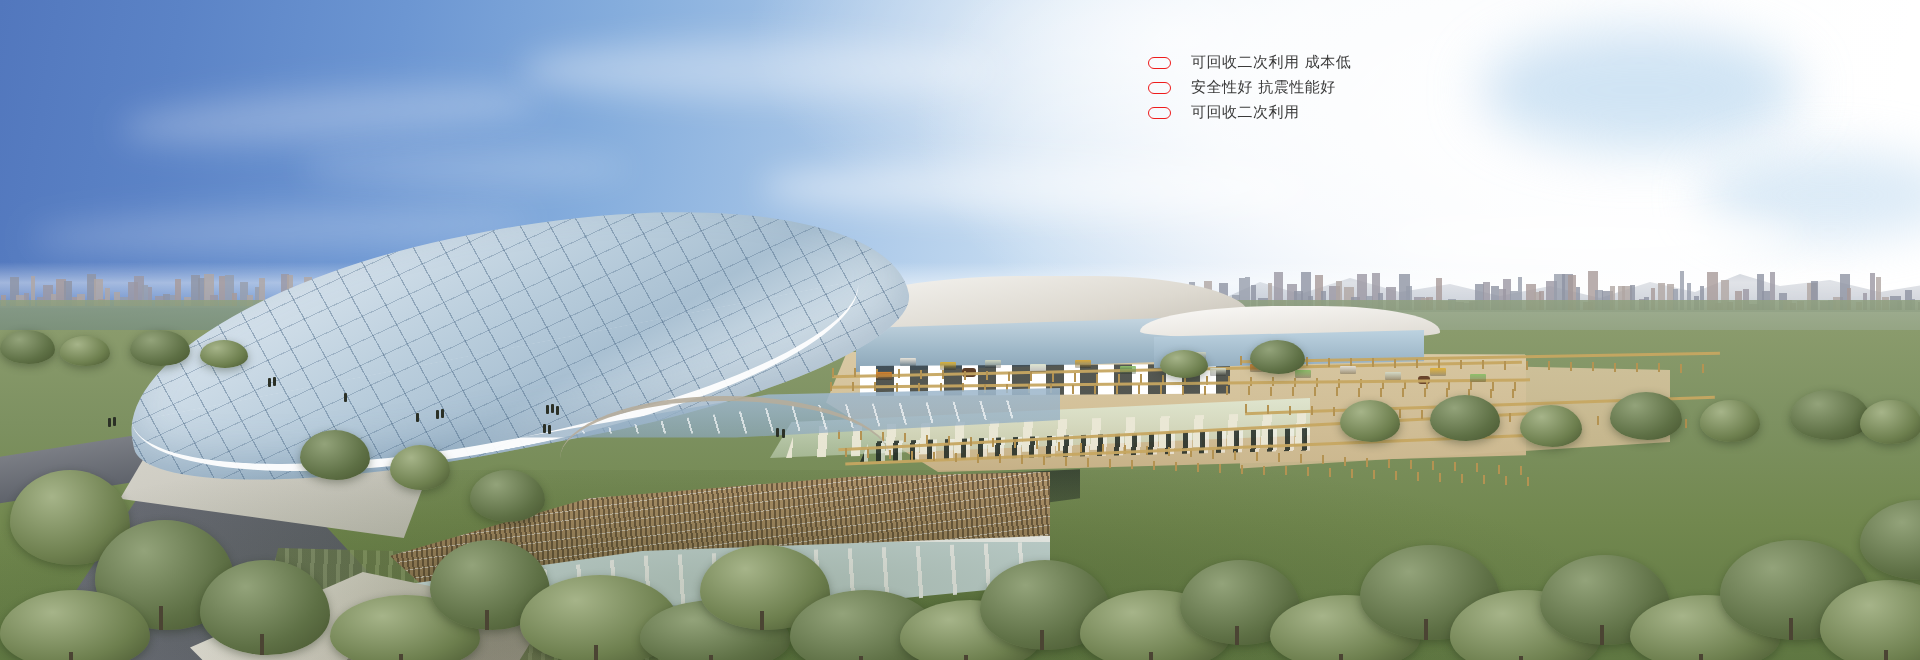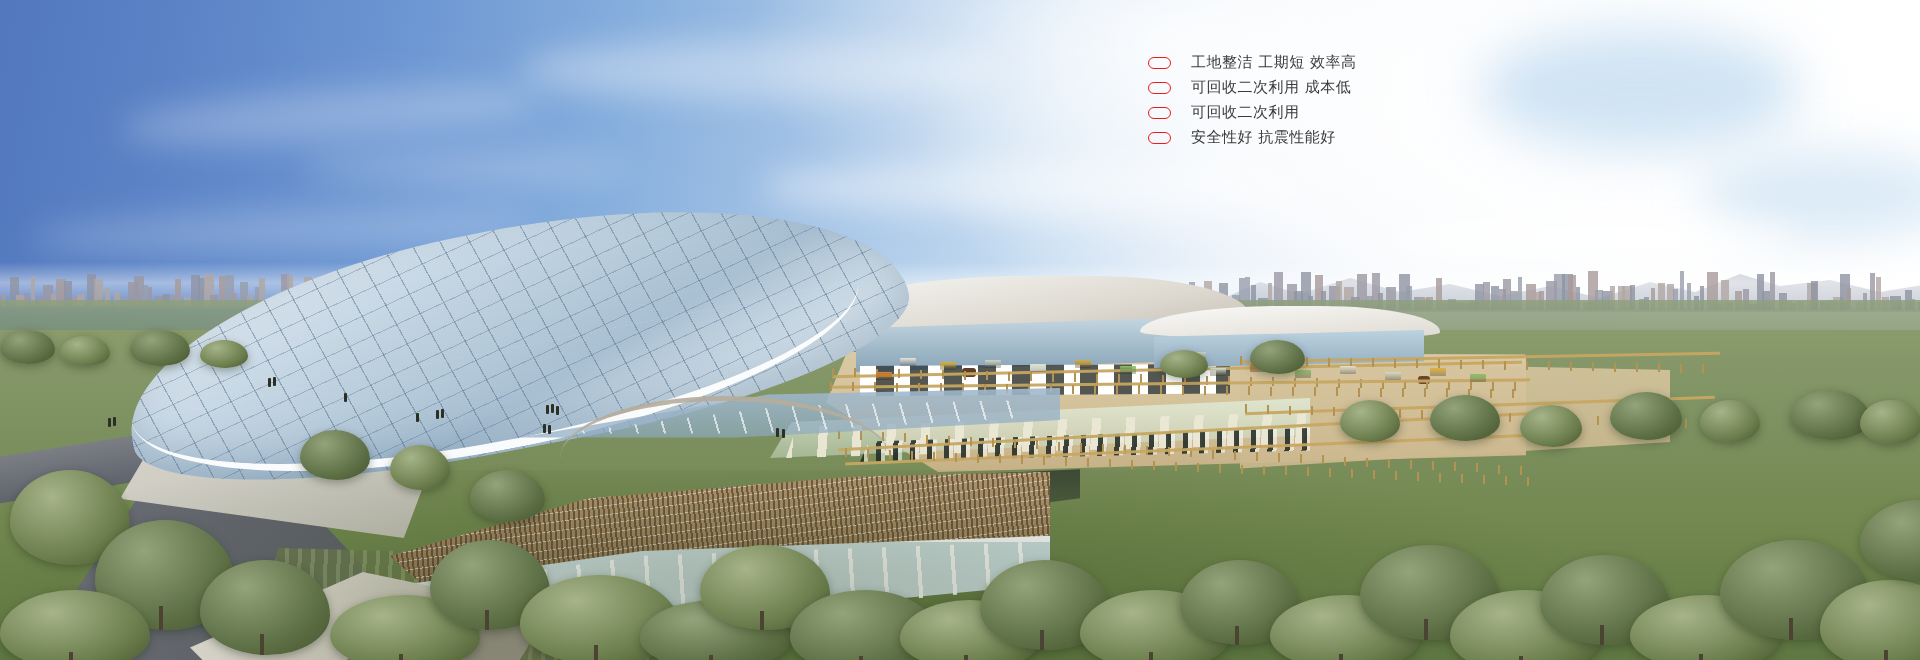--- a/index.html
+++ b/index.html
@@ -765,30 +765,26 @@
       <div class="person" style="left:108px;top:418px"></div>
       <div class="person" style="left:113px;top:417px"></div>
       <div class="person" style="left:268px;top:378px"></div>
       <div class="person" style="left:273px;top:377px"></div>
     </div>
 
   <div class="panel">
     <ul class="bullets">
       <li class="bullet">
         <span class="pill"></span>
-        <span class="btext">工地整洁 工期短 效率高</span>
+        <span class="btext">可回收二次利用 成本低</span>
       </li>
       <li class="bullet">
         <span class="pill"></span>
-        <span class="btext">可回收二次利用 成本低</span>
+        <span class="btext">安全性好 抗震性能好</span>
       </li>
       <li class="bullet">
         <span class="pill"></span>
         <span class="btext">可回收二次利用</span>
       </li>
-      <li class="bullet">
-        <span class="pill"></span>
-        <span class="btext">安全性好 抗震性能好</span>
-      </li>
     </ul>
   </div>
 
 </div>
 
 </body></html>

